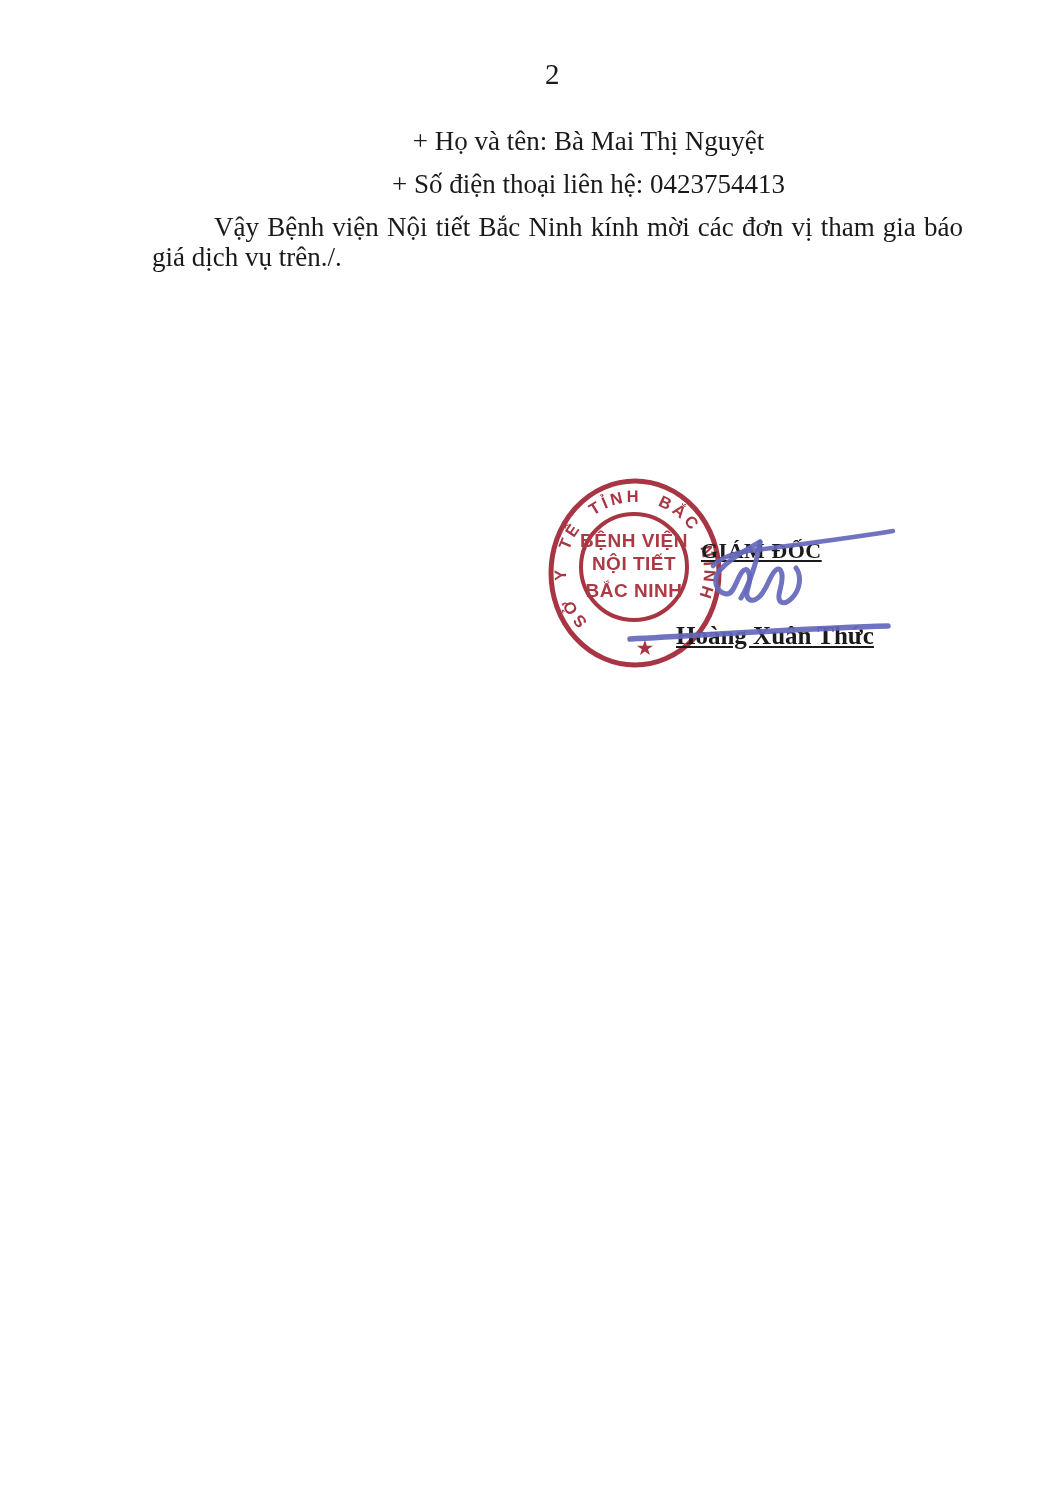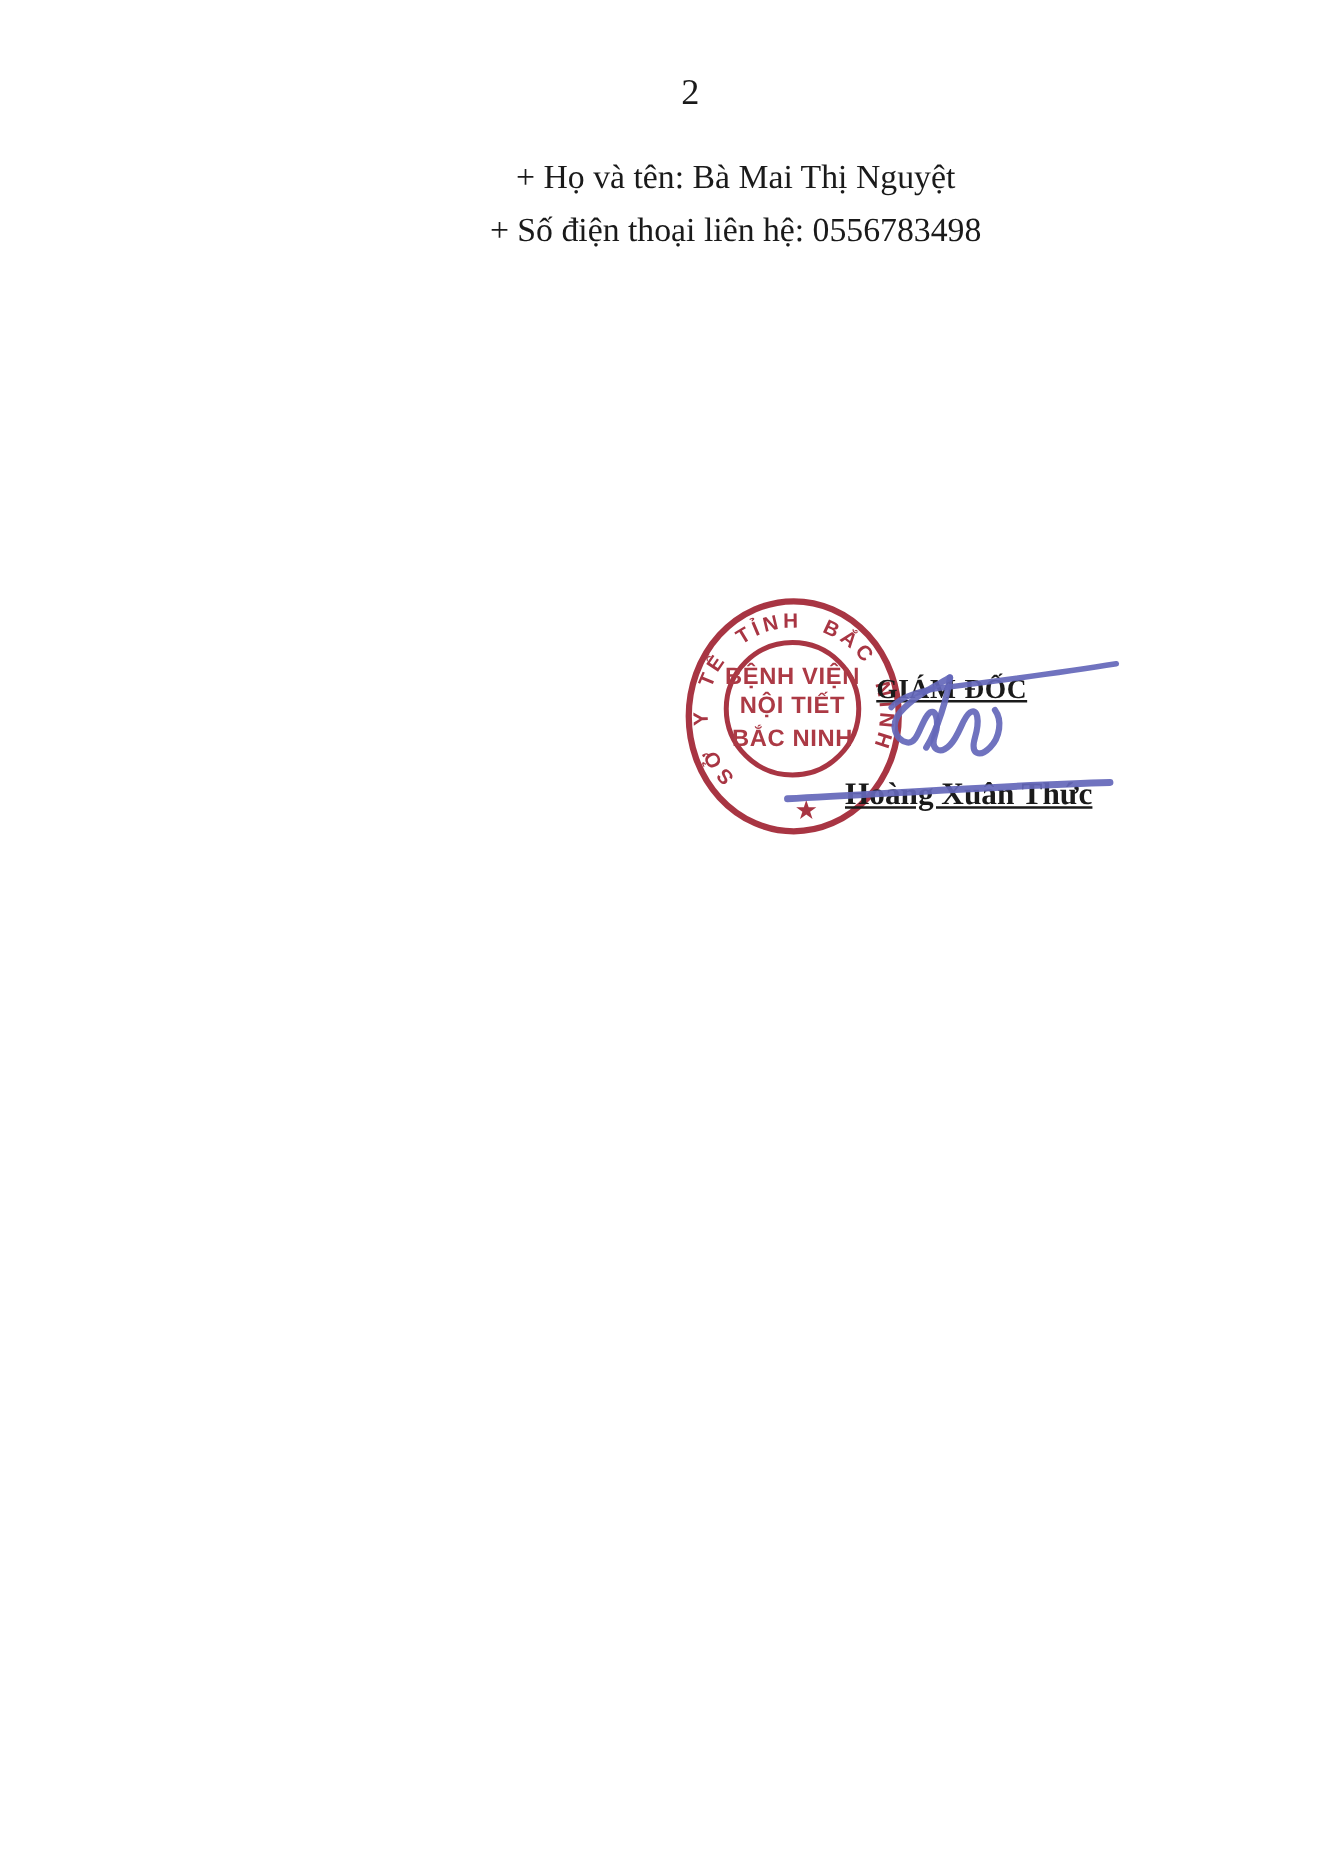--- a/index.html
+++ b/index.html
@@ -93,24 +93,25 @@
 </style>
 </head>
 <body>
 
 <div class="page">
 
   <div class="page-number">2</div>
 
   <div class="content">
     <p class="plus-line">+ Họ và tên: Bà Mai Thị Nguyệt</p>
-    <p class="plus-line">+ Số điện thoại liên hệ: 0556783498</p>
+    <p class="plus-line">+ Số điện thoại liên hệ: 0423754413</p>
 
 
 
+    <p class="para">Vậy Bệnh viện Nội tiết Bắc Ninh kính mời các đơn vị tham gia báo giá dịch vụ trên./.</p>
   </div>
 
 
   <svg class="stamp-svg" viewBox="0 0 176 192">
     <ellipse class="ring" cx="88" cy="96" rx="84" ry="92" stroke-width="5"></ellipse>
     <circle class="ring" cx="87" cy="90" r="53" stroke-width="4"></circle>
     <defs>
       <path id="ring-text-path" d="M 40.9 144.4 A 69 69 0 1 1 122.5 153.8"></path>
     </defs>
     <text class="ring-text"><textPath href="#ring-text-path">SỞ Y TẾ TỈNH BẮC NINH</textPath></text>

